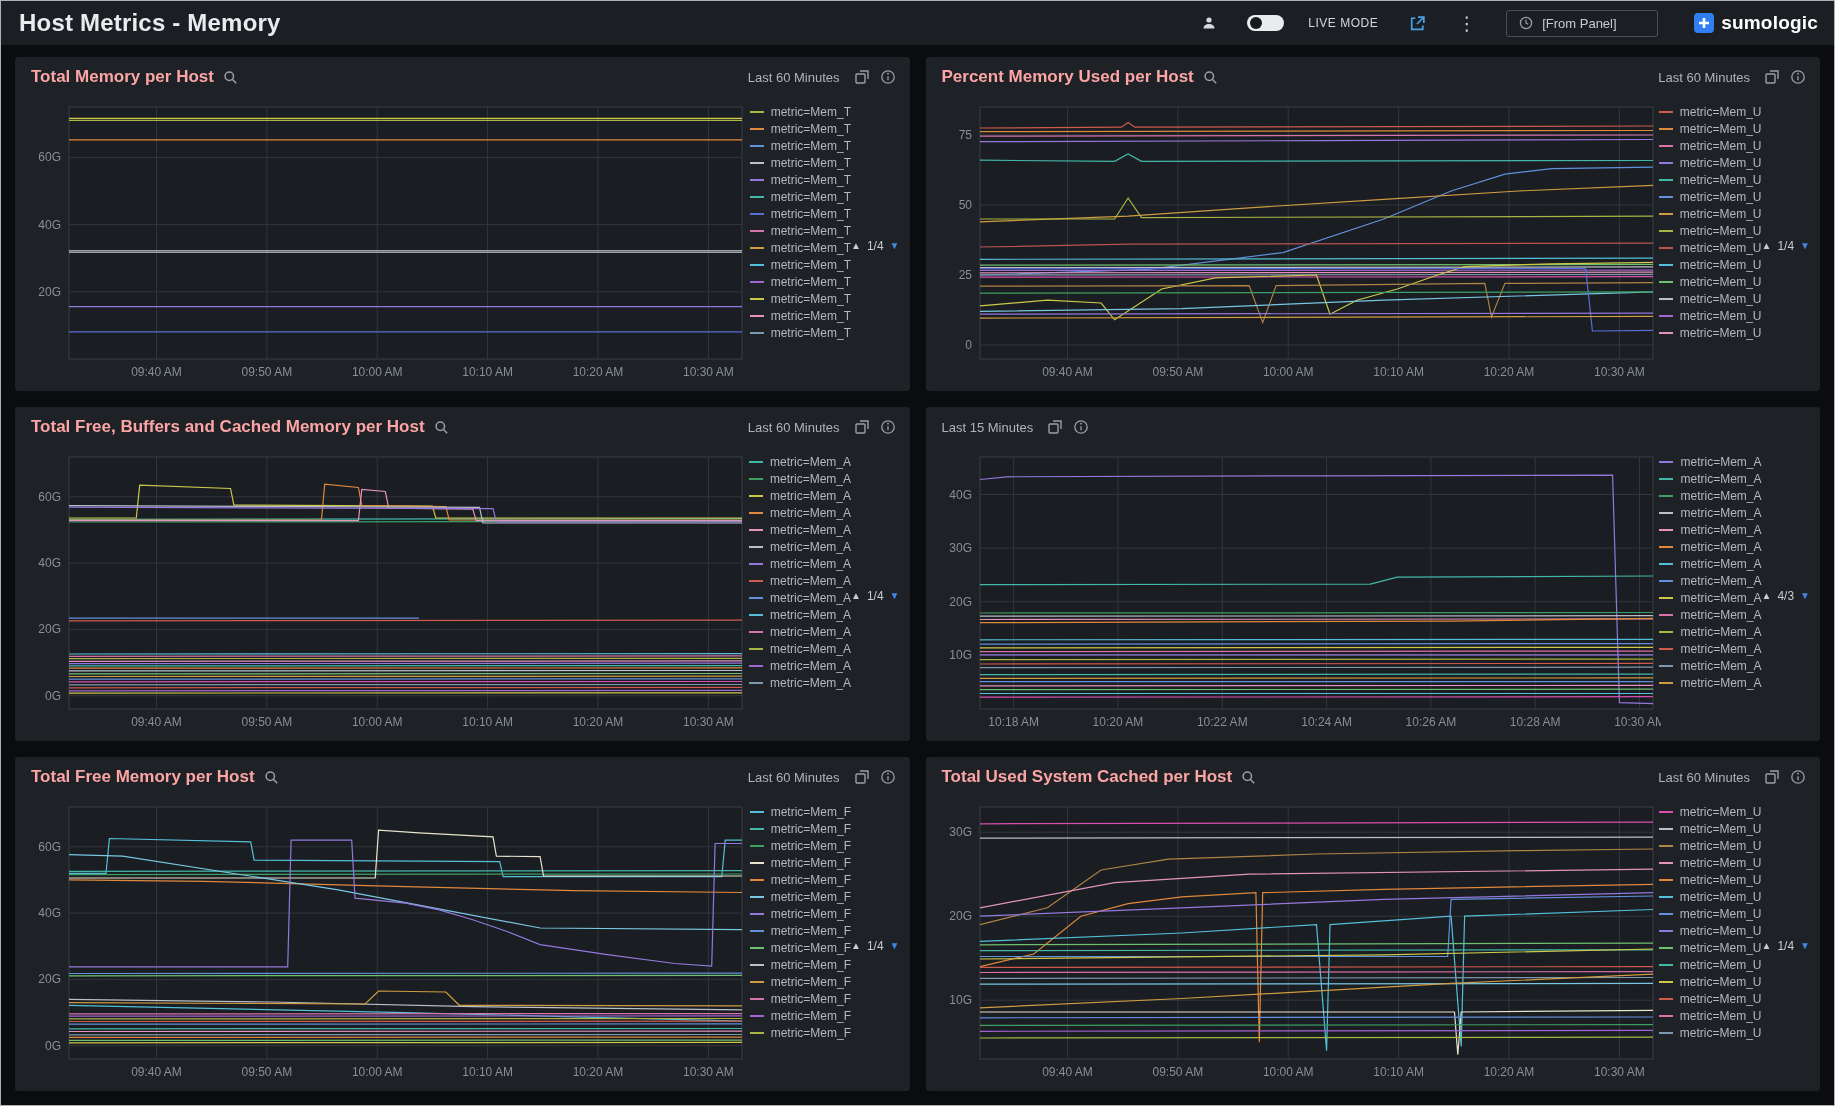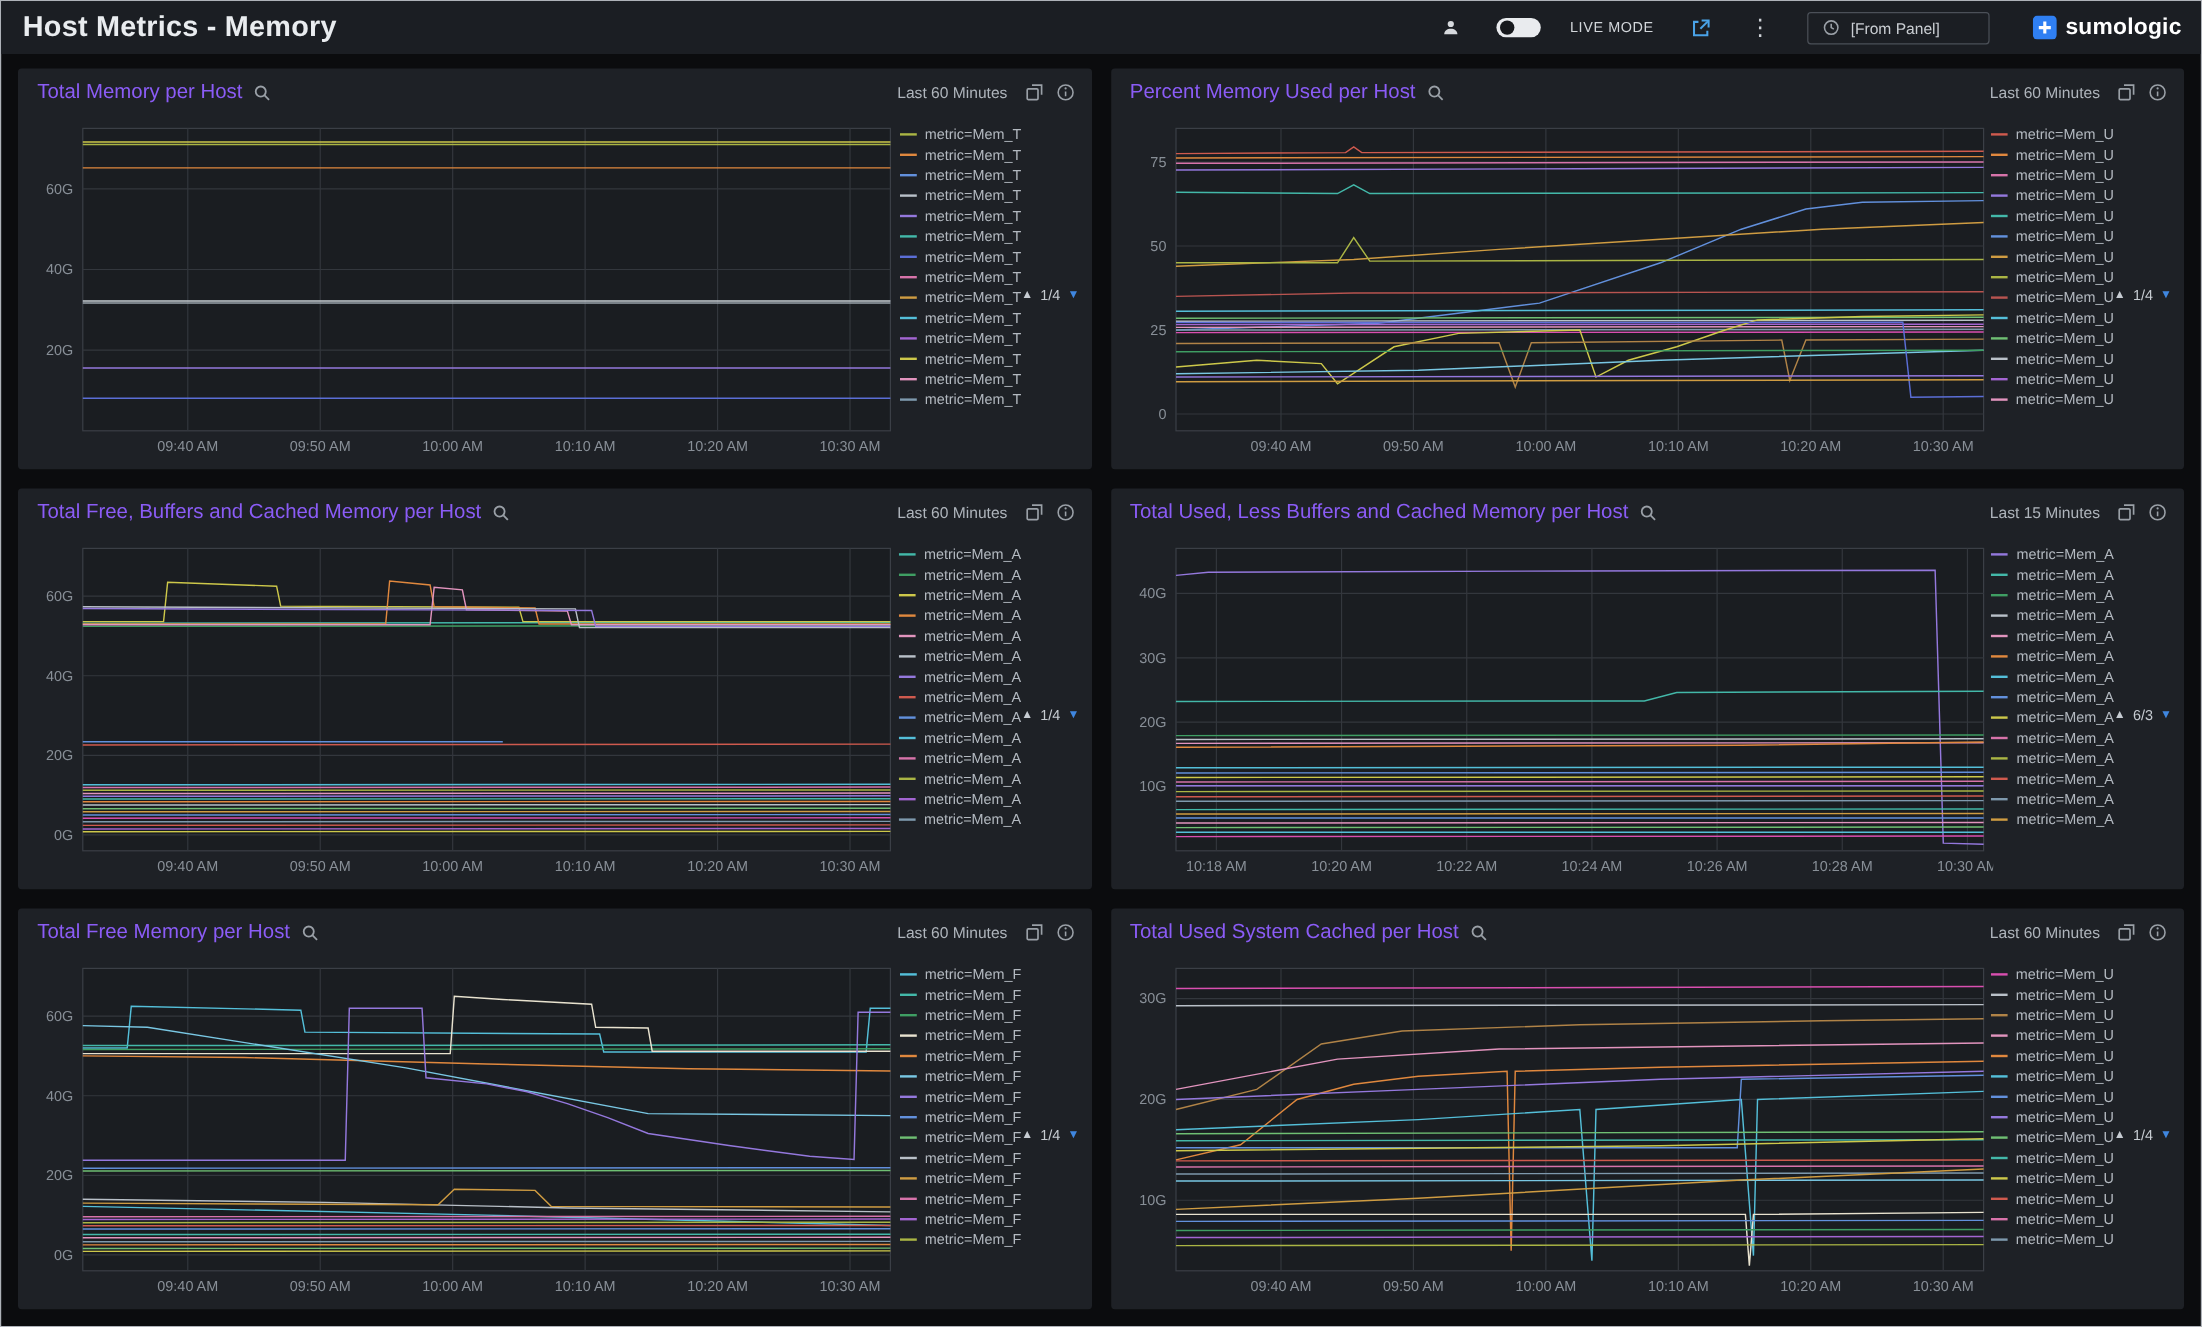--- a/index.html
+++ b/index.html
@@ -17,21 +17,21 @@
   .time-box { display:flex; align-items:center; gap:9px; border:1px solid #4b5058; border-radius:3px; height:27px; padding:0 12px; min-width:152px; color:#c9cdd2; font-size:13px; cursor:pointer; }
   .brand { display:flex; align-items:center; gap:7px; margin-left:6px; }
   .brand-text { font-size:19px; font-weight:700; color:#ffffff; letter-spacing:.2px; }
   .icon-btn { display:flex; align-items:center; cursor:pointer; }
 
   
   .grid { flex:1; min-height:0; display:grid; grid-template-columns:1fr 1fr; grid-template-rows:1fr 1fr 1fr; gap:16px; padding:12px 14px 14px; }
   .panel { background:#1e2126; border-radius:3px; display:flex; flex-direction:column; min-height:0; min-width:0; }
   .panel-header { height:40px; flex:0 0 auto; display:flex; align-items:center; justify-content:space-between; padding:0 14px 0 16px; }
   .panel-title-wrap { display:flex; align-items:center; gap:9px; min-width:0; }
-  .panel-title { font-size:17px; font-weight:400; color:#8b5cf6; white-space:nowrap; }
+  .panel-title { font-size:17px; font-weight:700; color:#fca5a5; white-space:nowrap; }
   .panel-header-right { display:flex; align-items:center; gap:10px; flex:0 0 auto; }
   .time-range { font-size:13px; color:#aeb4bb; margin-right:4px; white-space:nowrap; }
 
   .panel-body { flex:1; min-height:0; display:flex; padding:2px 10px 8px 8px; }
   .chart-host { flex:1; min-width:0; position:relative; }
   .legend-col { flex:0 0 150px; display:flex; flex-direction:row; padding:6px 0 2px 10px; min-height:0; }
   .legend-list { flex:1; min-height:0; overflow:hidden; display:flex; flex-direction:column; gap:4px; }
   .legend-item { display:flex; align-items:center; gap:7px; height:13px; flex:0 0 auto; cursor:pointer; }
   .legend-dash { width:14px; height:2px; flex:0 0 auto; }
   .legend-label { font-size:12px; color:#b3b9c0; white-space:nowrap; overflow:hidden; }
@@ -492,29 +492,20 @@
           <span class="pg-up">▲</span>
           <span class="pg-num">1/4</span>
           <span class="pg-down">▼</span>
         </div>
       </div>
     </div>
   </section>
 
   <section class="panel">
     <div class="panel-header">
-      <div class="panel-title-wrap">
-        <h2 class="panel-title">Total Used, Less Buffers and Cached Memory per Host</h2>
-        <span class="icon-btn">
-          <svg width="15" height="15" viewBox="0 0 15 15" fill="none" stroke="#9aa0a7" stroke-width="1.5">
-                <circle cx="6.3" cy="6.3" r="4.2"></circle>
-                <path d="M9.5 9.5L13.2 13.2"></path>
-              </svg>
-        </span>
-      </div>
       <div class="panel-header-right">
         <span class="time-range">Last 15 Minutes</span>
         <span class="icon-btn">
           <svg width="16" height="16" viewBox="0 0 16 16" fill="none" stroke="#9aa0a7" stroke-width="1.4">
                 <rect x="2" y="5" width="9" height="9" rx="1"></rect>
                 <path d="M6 2h8v8"></path>
               </svg>
         </span>
         <span class="icon-btn">
           <svg width="16" height="16" viewBox="0 0 16 16" fill="none" stroke="#9aa0a7" stroke-width="1.3">
@@ -626,21 +617,21 @@
                 <span class="legend-dash" style="background: rgb(126, 153, 173);"></span>
                 <span class="legend-label">metric=Mem_A</span>
               </div>
               <div class="legend-item">
                 <span class="legend-dash" style="background: rgb(207, 156, 66);"></span>
                 <span class="legend-label">metric=Mem_A</span>
               </div>
             </div>
         <div class="pagination">
           <span class="pg-up">▲</span>
-          <span class="pg-num">6/3</span>
+          <span class="pg-num">4/3</span>
           <span class="pg-down">▼</span>
         </div>
       </div>
     </div>
   </section>
 
   <section class="panel">
     <div class="panel-header">
       <div class="panel-title-wrap">
         <h2 class="panel-title">Total Free Memory per Host</h2>

